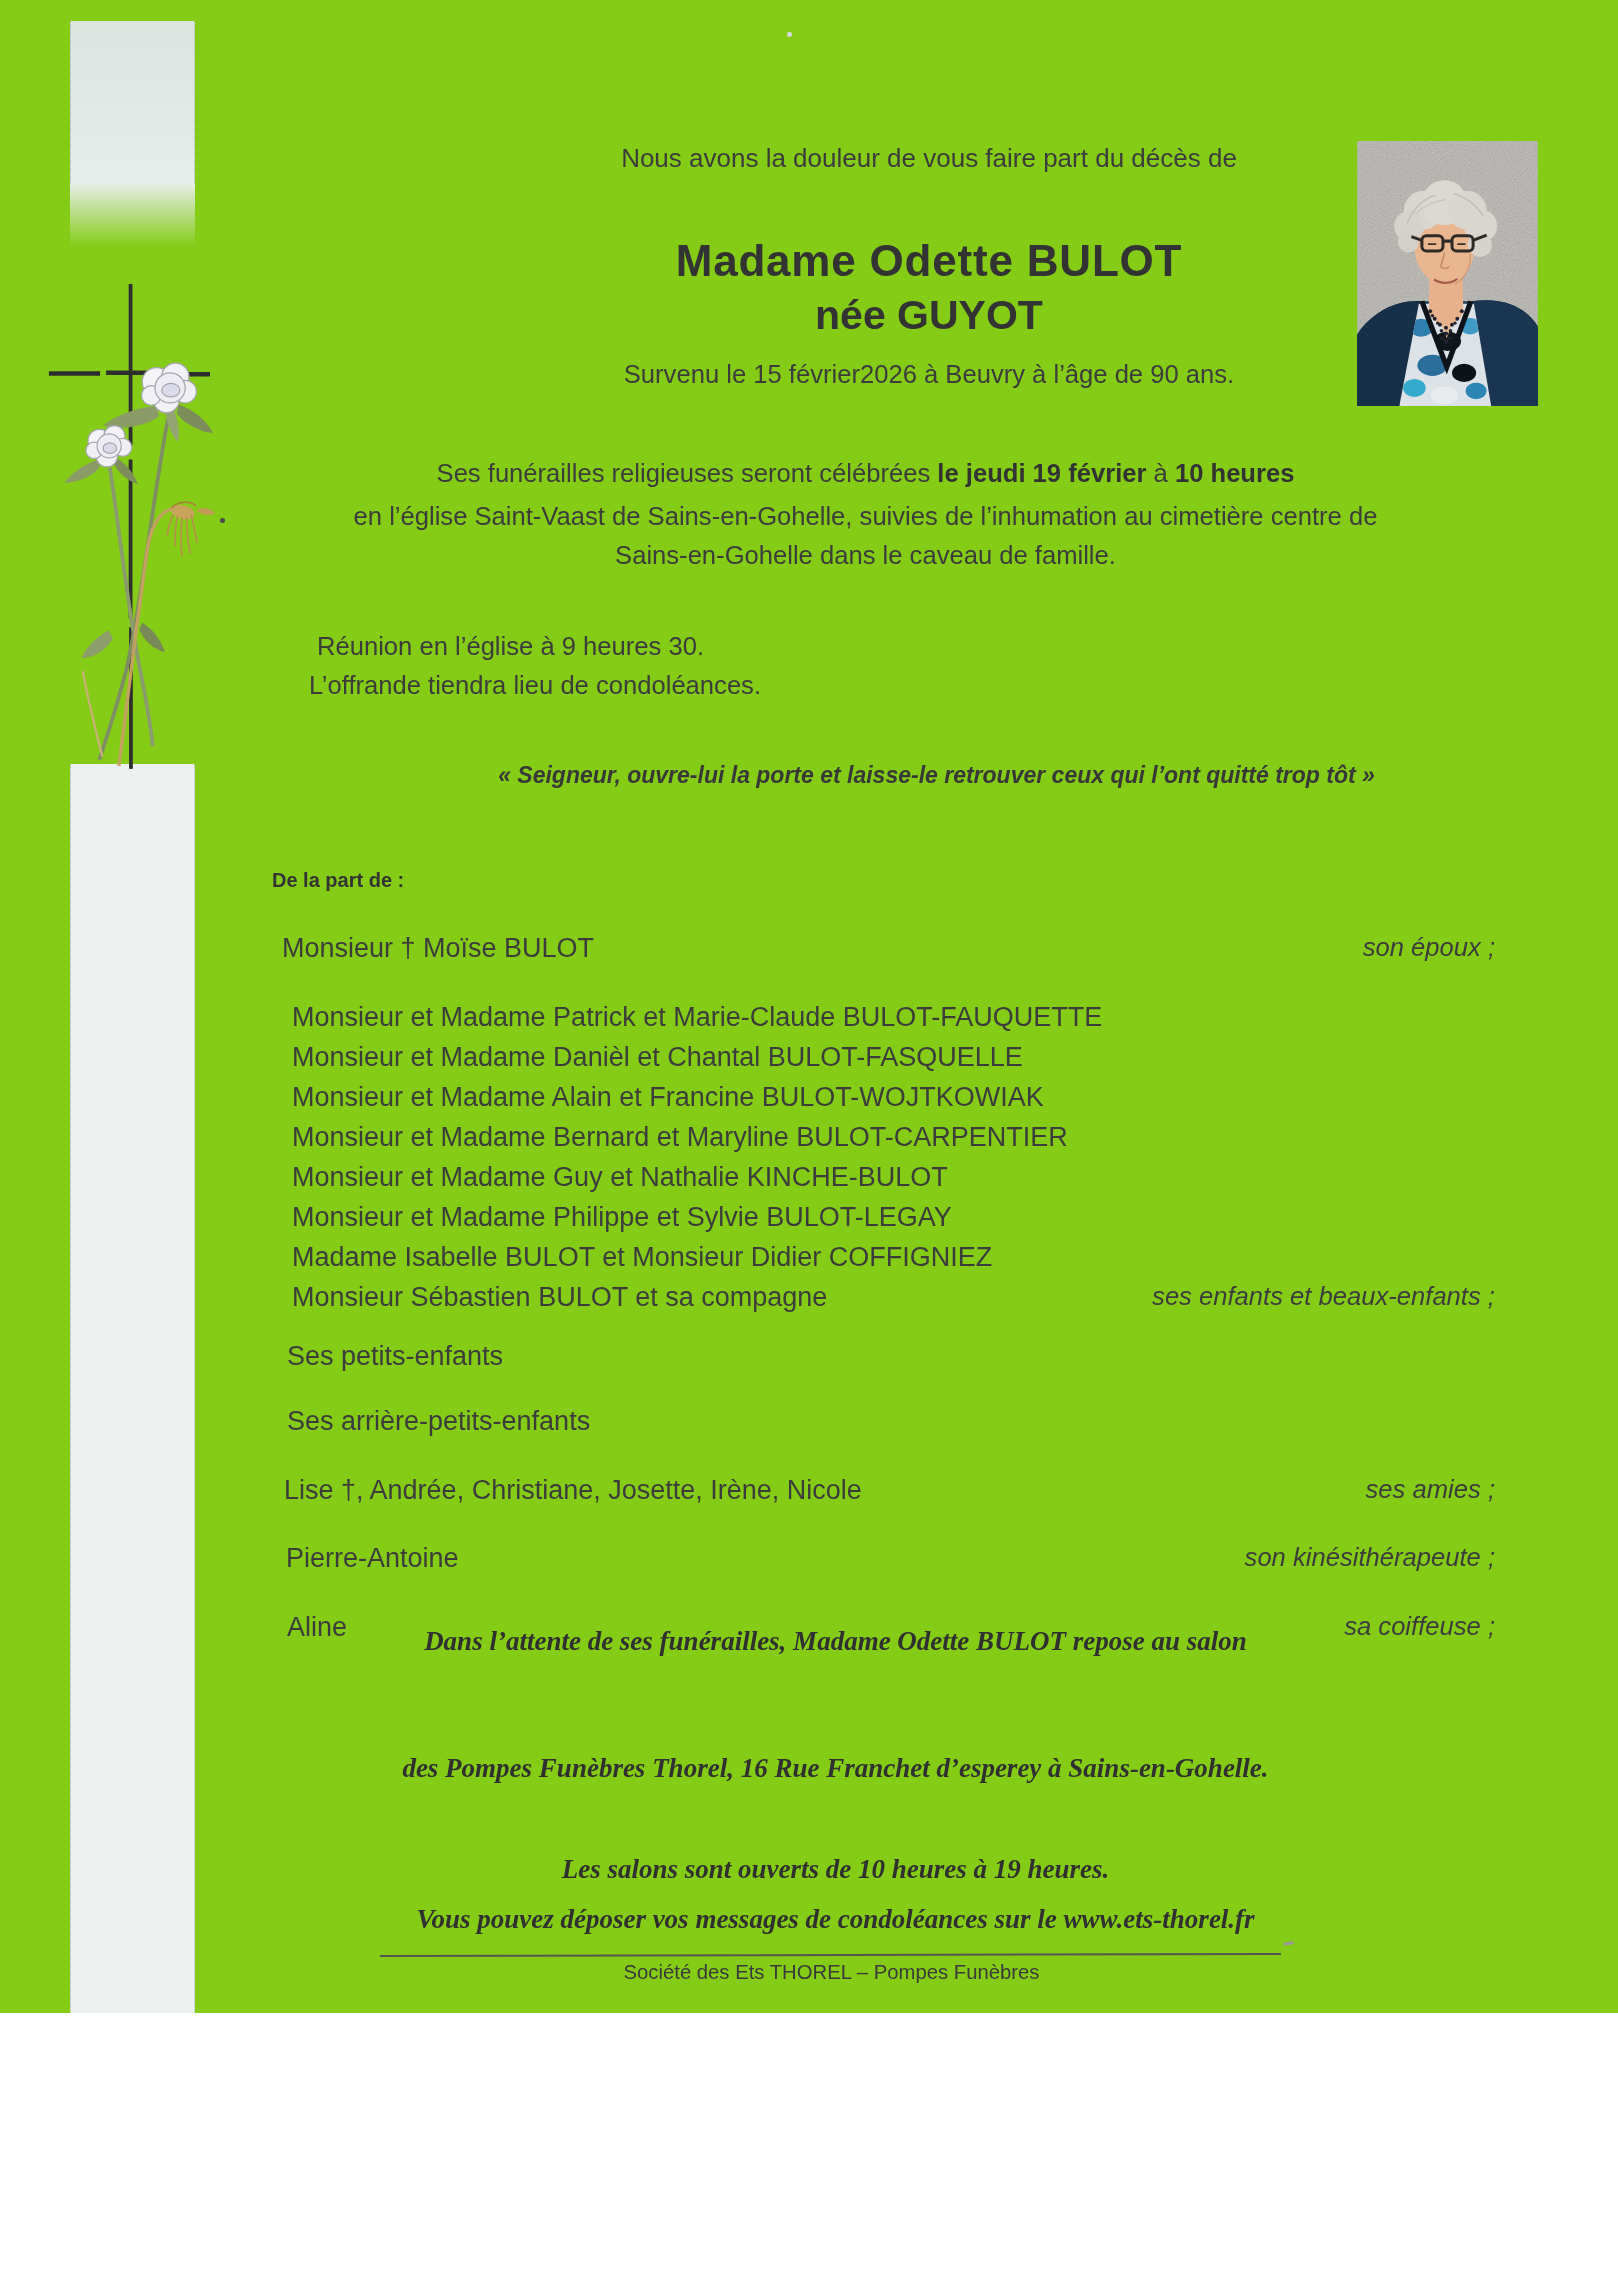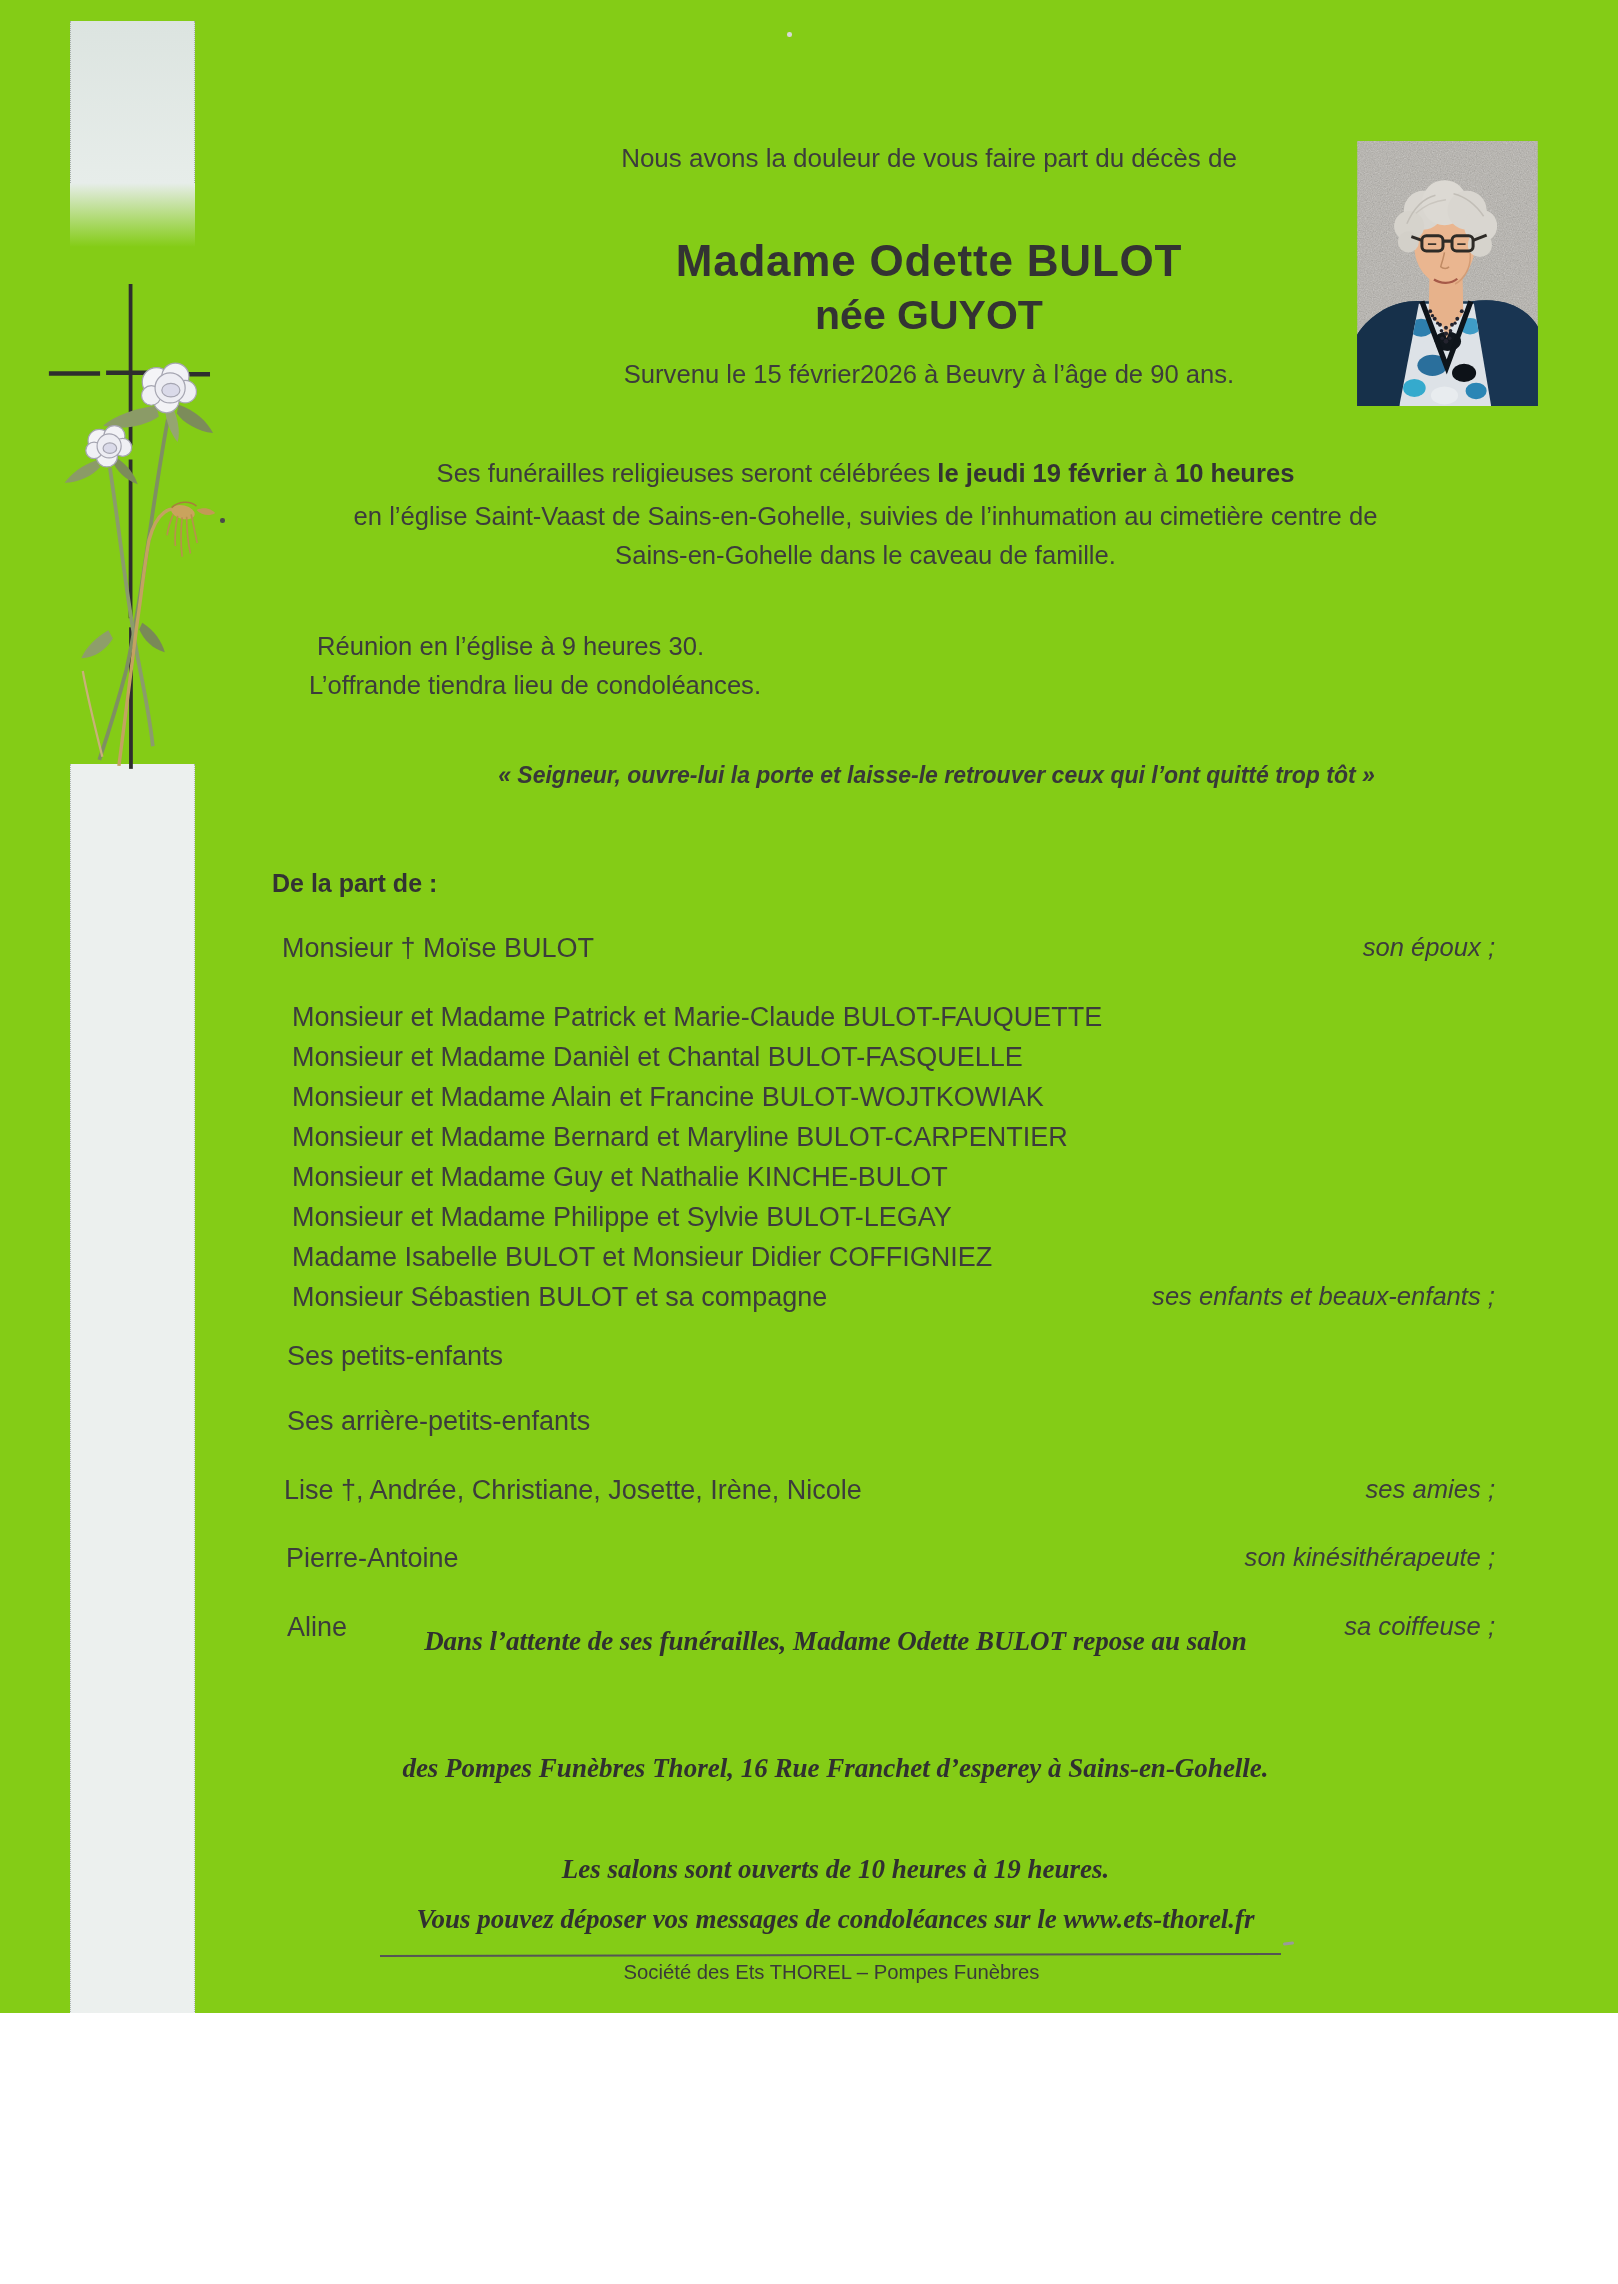--- a/index.html
+++ b/index.html
@@ -30,21 +30,21 @@
   .cer1{top:459px;} .cer2{top:502px;} .cer3{top:541px;}
   .cerc b{font-weight:bold;color:#333;}
 
   .plain{position:absolute;font-size:25.6px;}
   .meeting{left:317px;top:632px;}
   .offering{left:309px;top:671px;}
 
   .quote{position:absolute;left:184px;width:1505px;top:762px;text-align:center;
          font-size:23px;font-style:italic;font-weight:bold;color:#383838;}
 
-  .fromlabel{position:absolute;left:272px;top:869px;font-size:25px;font-weight:bold;color:#333;}
+  .fromlabel{position:absolute;left:272px;top:869px;font-size:20px;font-weight:bold;color:#333;}
 
   .li{position:absolute;font-size:27px;white-space:nowrap;}
   .rel{position:absolute;right:123px;font-size:25.6px;font-style:italic;white-space:nowrap;}
 
   .serif{position:absolute;left:83px;width:1505px;text-align:center;
          font-family:"Liberation Serif",serif;font-style:italic;font-weight:bold;
          font-size:27px;color:#303030;}
   .rp1{top:1626px;} .rp2{top:1753px;} .rp3{top:1820px;} .rp4{top:1854px;} .rp5{top:1904px;}
 
   .rule{position:absolute;left:380px;top:1954px;width:901px;height:2.3px;background:#555;

